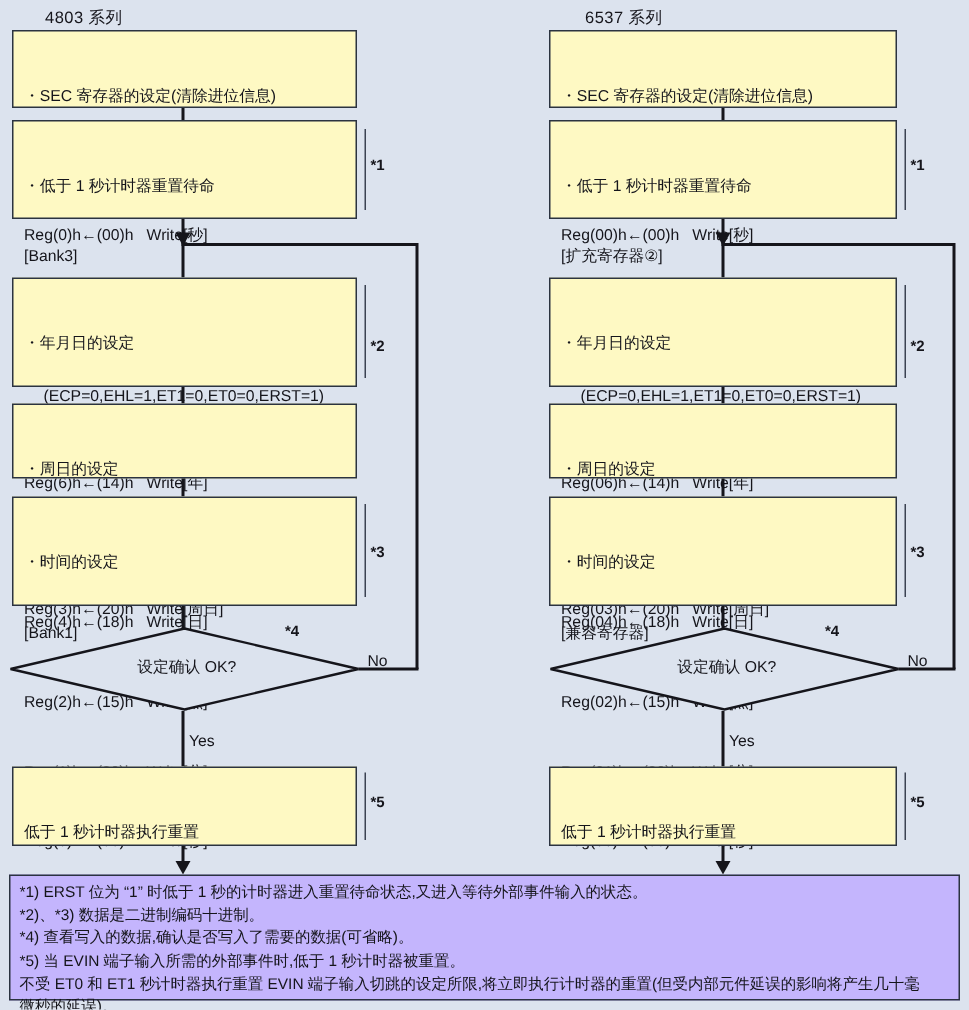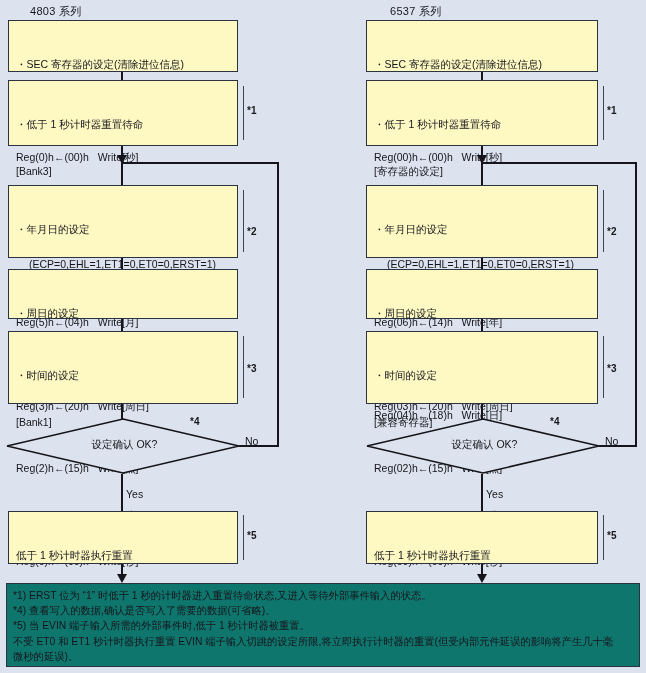--- a/index.html
+++ b/index.html
@@ -103,21 +103,21 @@
     font-size: 10.5px;
     color: #15151b;
     white-space: nowrap;
   }
 
   
   .footnotes {
     position: absolute;
     box-sizing: border-box;
     border: 1.3px solid #2b3340;
-    background: #0f766e;
+    background: #c4b5fd;
     padding: 4px 6px 5px 6px;
     font-size: 10.3px;
     line-height: 15.2px;
     color: #15151b;
   }
   .footnotes .fn { display: block; white-space: nowrap; }
 </style>
 </head>
 <body>
 
@@ -142,20 +142,21 @@
   <div class="bracket" style="left:243px; top:86px; height:54px;"></div>
   <div class="note" style="left:247px; top:105px;">*1</div>
 
   <div class="vline" style="left:121px; top:146px; height:18px;"></div>
   <div class="arrow-down" style="left:117px; top:155px;"></div>
   <div class="vline" style="left:121px; top:164px; height:21px;"></div>
 
   <div class="box" style="left:8px; top:185px; width:230px; height:73px;">
     <span class="ln">・年月日的设定</span>
     <span class="ln">[Bank1]</span>
+    <span class="ln">Reg(6)h←(14)h   Write[年]</span>
     <span class="ln">Reg(5)h←(04)h   Write[月]</span>
     <span class="ln">Reg(4)h←(18)h   Write[日]</span>
   </div>
   <div class="bracket" style="left:243px; top:190px; height:62px;"></div>
   <div class="note" style="left:247px; top:226px;">*2</div>
 
   <div class="vline" style="left:121px; top:258px; height:11px;"></div>
 
   <div class="box" style="left:8px; top:269px; width:230px; height:50px;">
     <span class="ln">・周日的设定</span>
@@ -209,21 +210,21 @@
   <div class="box" style="left:366px; top:20px; width:232px; height:52px;">
     <span class="ln">・SEC 寄存器的设定(清除进位信息)</span>
     <span class="ln">[兼容寄存器]</span>
     <span class="ln">Reg(00)h←(00)h   Write[秒]</span>
   </div>
 
   <div class="vline" style="left:481px; top:72px; height:8px;"></div>
 
   <div class="box" style="left:366px; top:80px; width:232px; height:66px;">
     <span class="ln">・低于 1 秒计时器重置待命</span>
-    <span class="ln">[寄存器的设定]</span>
+    <span class="ln">[扩充寄存器②]</span>
     <span class="ln">Reg(2F)h←(41)h   Write</span>
     <span class="ln ind">(ECP=0,EHL=1,ET1=0,ET0=0,ERST=1)</span>
   </div>
   <div class="bracket" style="left:603px; top:86px; height:54px;"></div>
   <div class="note" style="left:607px; top:105px;">*1</div>
 
   <div class="vline" style="left:481px; top:146px; height:18px;"></div>
   <div class="arrow-down" style="left:477px; top:155px;"></div>
   <div class="vline" style="left:481px; top:164px; height:21px;"></div>
 
@@ -281,19 +282,20 @@
     <span class="ln ind">执行重置,重新开始计时</span>
   </div>
   <div class="bracket" style="left:603px; top:515px; height:45px;"></div>
   <div class="note" style="left:607px; top:530px;">*5</div>
 
   <div class="vline" style="left:481px; top:564px; height:16px;"></div>
   <div class="arrow-down" style="left:477px; top:574px;"></div>
 
   <div class="footnotes" style="left:6px; top:583px; width:634px; height:84px;">
     <span class="fn">*1)   ERST 位为 “1” 时低于 1 秒的计时器进入重置待命状态,又进入等待外部事件输入的状态。</span>
+    <span class="fn">*2)、*3)   数据是二进制编码十进制。</span>
     <span class="fn">*4)   查看写入的数据,确认是否写入了需要的数据(可省略)。</span>
     <span class="fn">*5)   当 EVIN 端子输入所需的外部事件时,低于 1 秒计时器被重置。</span>
     <span class="fn">不受 ET0 和 ET1 秒计时器执行重置 EVIN 端子输入切跳的设定所限,将立即执行计时器的重置(但受内部元件延误的影响将产生几十毫</span>
     <span class="fn">微秒的延误)。</span>
   </div>
 
 </div>
 
 </body></html>

